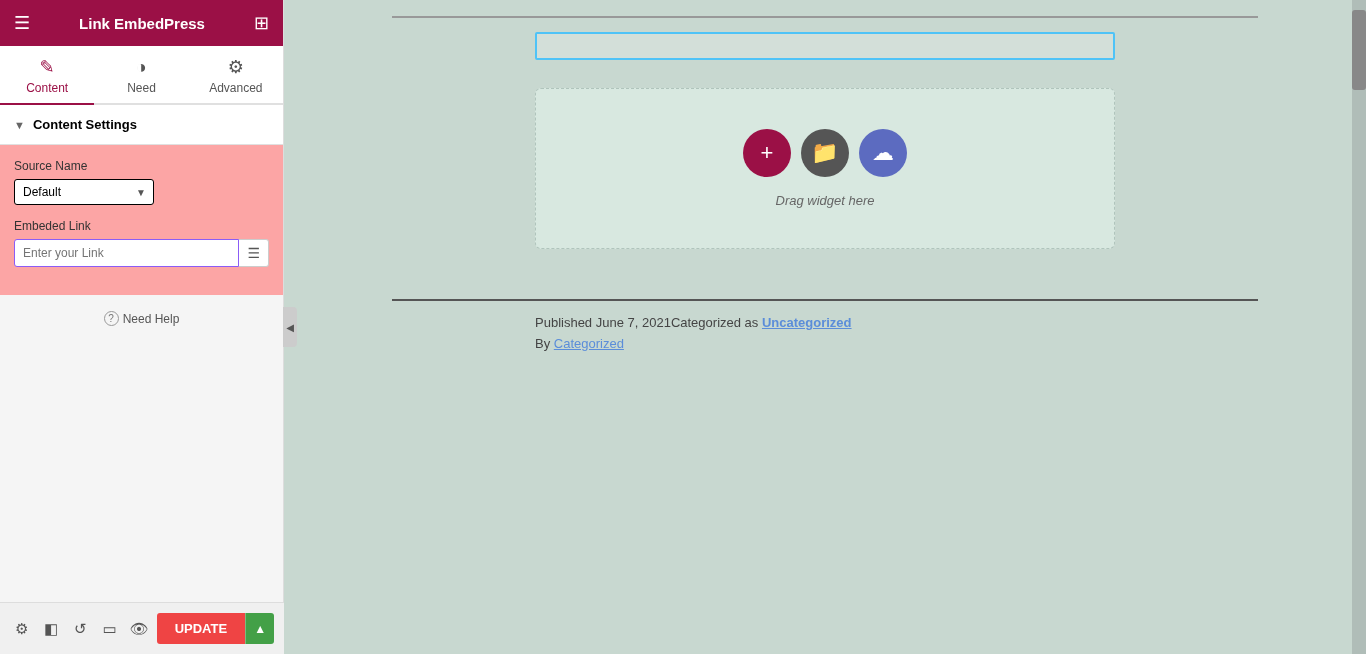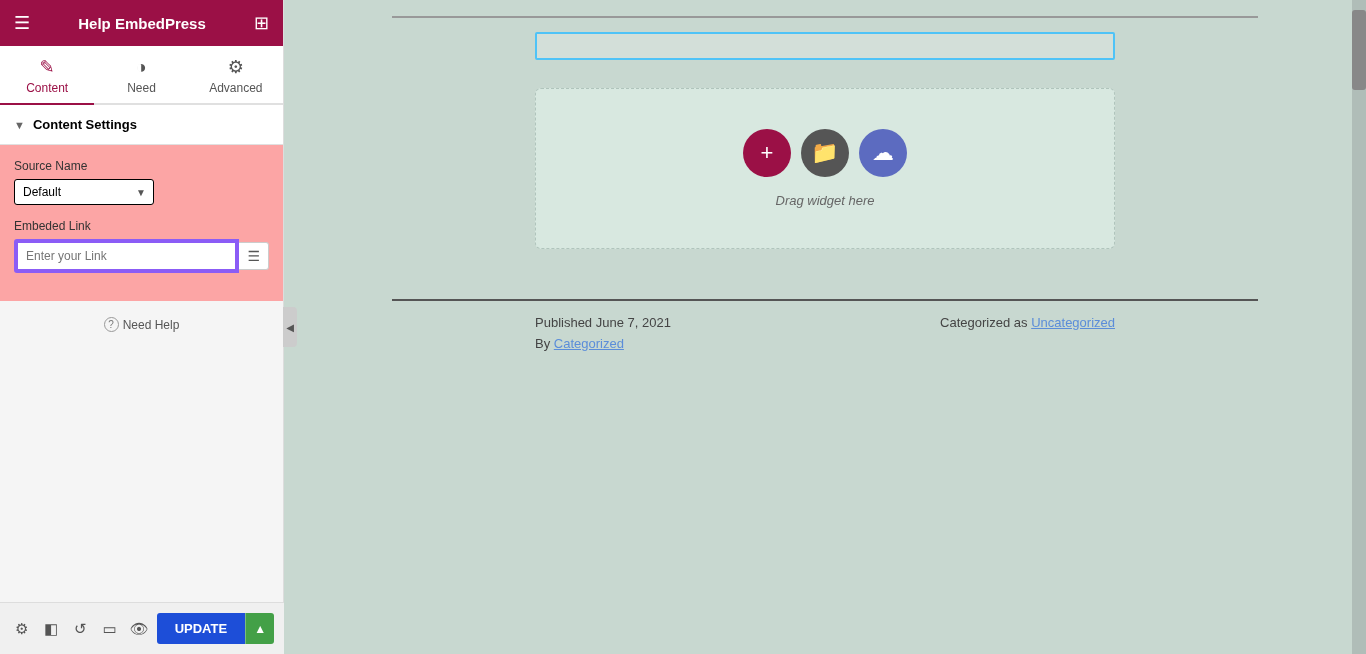--- a/index.html
+++ b/index.html
@@ -131,21 +131,21 @@
       font-size: 10px;
       color: #555;
     }
 
     .input-row {
       display: flex;
       align-items: center;
     }
     .input-row input {
       flex: 1;
-      border: 4px solid #8b5cf6;
+      border: 1px solid #8b5cf6;
       border-radius: 3px 0 0 3px;
       padding: 6px 8px;
       font-size: 12px;
       color: #aaa;
       background: #fff;
     }
     .input-row .list-btn {
       background: #fff;
       border: 1px solid #ccc;
       border-left: none;
@@ -220,21 +220,21 @@
       background: transparent;
       cursor: pointer;
       font-size: 15px;
       color: #555;
     }
     .update-btn-wrap {
       display: flex;
       margin-left: auto;
     }
     .update-btn {
-      background: #1d4ed8;
+      background: #ef4444;
       color: white;
       border: none;
       padding: 8px 18px;
       font-size: 13px;
       font-weight: bold;
       border-radius: 3px 0 0 3px;
       cursor: pointer;
     }
     .update-arrow-btn {
       background: #43a047;
@@ -317,27 +317,27 @@
       height: 2px;
       background: #555;
       margin: 50px auto 0;
     }
 
     
     .published-section {
       width: 580px;
       margin: 14px auto 0;
       display: flex;
-      justify-content: space-between;
       font-size: 13px;
       color: #444;
     }
     .categorized-link {
       color: #5b8dd9;
       text-decoration: underline;
+      font-weight: bold;
     }
     .by-line {
       margin-top: 6px;
       font-size: 13px;
       color: #444;
     }
     .by-link {
       color: #5b8dd9;
       text-decoration: underline;
     }
@@ -365,21 +365,21 @@
       margin-top: 10px;
     }
   </style>
 </head>
 <body>
 
 <div class="left-panel">
 
   <div class="panel-header">
     <span class="hamburger-icon">☰</span>
-    <span class="title">Help EmbedPress</span>
+    <span class="title">Link EmbedPress</span>
     <span class="grid-icon">⊞</span>
   </div>
 
   <div class="tabs">
     <div class="tab active">
       <span class="tab-icon">✎</span>
       <span>Content</span>
     </div>
     <div class="tab">
       <span class="tab-icon">◑</span>

